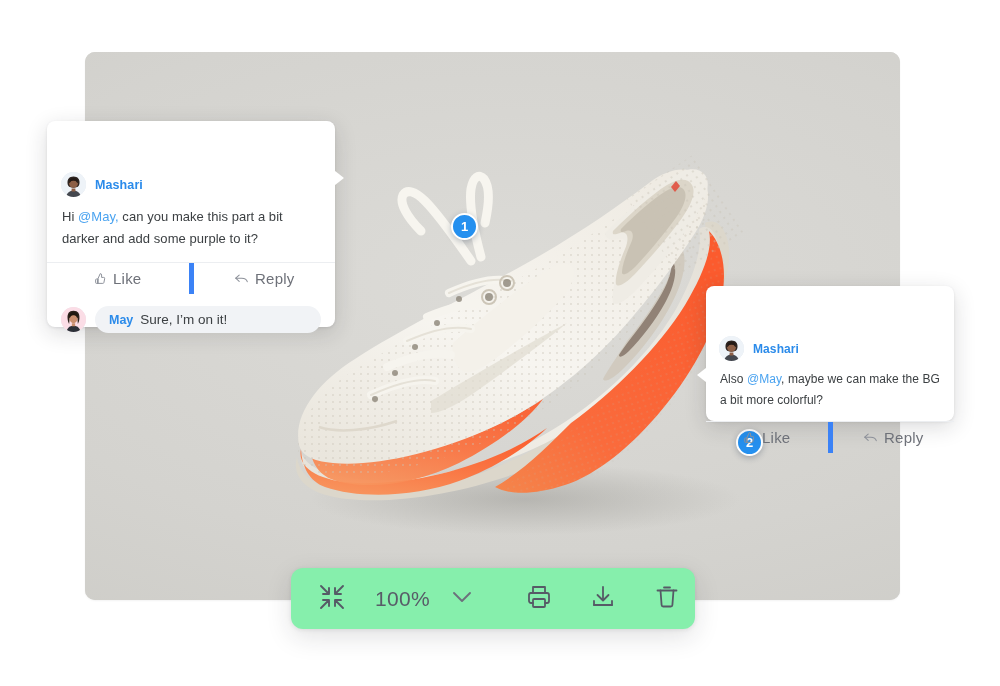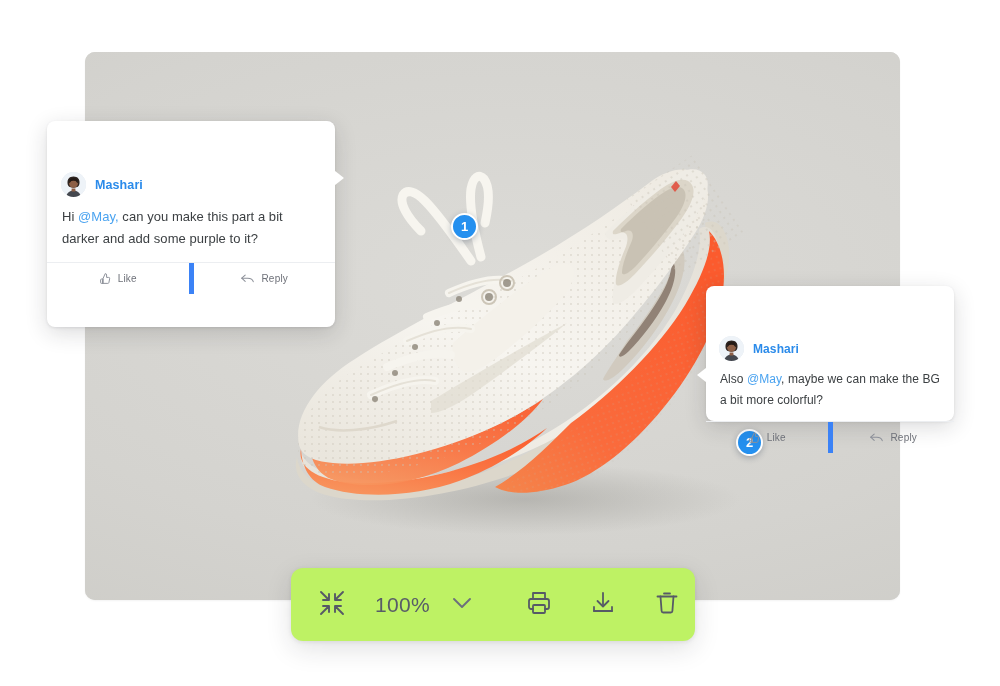--- a/index.html
+++ b/index.html
@@ -74,21 +74,21 @@
     letter-spacing:.05px;
   }
   .card2 .card-body{padding:8px 14px 10px 14px;font-size:12px;line-height:21px;}
   .mention{color:#4aa3f0;}
 
   .card-actions{
     display:flex;border-top:1px solid #eceef1;height:31px;
   }
   .card-actions .act{
     flex:1;display:flex;align-items:center;justify-content:center;gap:6px;
-    font-size:10px;color:#6e7179;letter-spacing:.2px;
+    font-size:15px;color:#6e7179;letter-spacing:.2px;
   }
   .card-actions .act + .act{border-left:5px solid #3b82f6;}
   .act svg{display:block;}
 
   .reply-row{display:flex;align-items:center;gap:9px;padding:12px 14px 0 14px;}
   .reply-bubble{
     flex:1;background:#f1f3f6;border-radius:15px;
     padding:6px 14px;font-size:13.5px;color:#3c4043;
     display:flex;align-items:baseline;gap:7px;white-space:nowrap;
   }
@@ -101,22 +101,22 @@
     color:#ffffff;font-size:13px;font-weight:bold;
     display:flex;align-items:center;justify-content:center;
     box-shadow:0 2px 6px rgba(20,40,70,.28);
     box-sizing:border-box;
   }
   .pin1{left:366px;top:161px;}
   .pin2{left:651px;top:377px;}
 
   
   .toolbar{
-    position:absolute;left:291px;top:568px;width:404px;height:73px;
-    background:#bef264;border-radius:12px;
+    position:absolute;left:291px;top:568px;width:404px;height:61px;
+    background:#86efac;border-radius:12px;
     box-shadow:0 8px 26px rgba(30,32,38,.13), 0 1px 4px rgba(30,32,38,.09);
     display:flex;align-items:center;
     padding:8px 28px;box-sizing:border-box;gap:0;
   }
   .tb-item{display:flex;align-items:center;justify-content:center;color:#565a66;}
   .tb-zoomlabel{
     font-size:21px;color:#585c68;letter-spacing:.3px;margin-left:30px;
   }
   .tb-caret{margin-left:22px;color:#6c707c;}
   .tb-sep{width:1px;height:26px;background:#e2e4e8;margin-left:26px;}
@@ -332,20 +332,36 @@
         <span>
           <svg width="15" height="13" viewBox="0 0 26 20" fill="none" stroke="#8c9099" stroke-width="1.8" stroke-linecap="round" stroke-linejoin="round">
             <path d="M9 4L3 9.5L9 15"></path>
             <path d="M3 9.5h10.5c5 0 8.5 2.2 9.5 6"></path>
           </svg>
         </span>
         <span>Reply</span>
       </div>
     </div>
 
+    <div class="reply-row">
+      <div class="avatar">
+        <svg viewBox="0 0 40 40" xmlns="http://www.w3.org/2000/svg">
+          <rect width="40" height="40" fill="#fbdde6"></rect>
+          <path d="M20 6c7.5 0 10 5 9.5 12-.3 4.5-1.5 7-2.5 9l-1-12-12 .5-1 11.5c-1.2-2.2-2.3-4.8-2.5-9C10 11 12.5 6 20 6z" fill="#2a2119"></path>
+          <ellipse cx="20" cy="18.5" rx="6.4" ry="7.4" fill="#c98f6e"></ellipse>
+          <path d="M20 8.5c5.2 0 7 3 7 6.6 0 1.6-.4 2.7-.9 2.7-.6 0-.6-2-1.9-3.2-1.4-1.3-2.7-1.4-4.2-1.4s-2.8.1-4.2 1.4c-1.3 1.2-1.3 3.2-1.9 3.2-.5 0-.9-1.1-.9-2.7 0-3.6 1.8-6.6 7-6.6z" fill="#1f180f"></path>
+          <path d="M8.5 40c1.6-7 5.5-10.2 11.5-10.2S30 33 31.5 40z" fill="#2c3038"></path>
+          <path d="M17.4 26h5.2v4.6h-5.2z" fill="#c98f6e"></path>
+        </svg>
+      </div>
+      <div class="reply-bubble">
+        <span class="rname">May</span>
+        <span>Sure, I’m on it!</span>
+      </div>
+    </div>
   </div>
 
   <div class="card card2">
     <div class="tail"></div>
 
     <div class="card-head">
       <div class="avatar">
         <svg viewBox="0 0 40 40" xmlns="http://www.w3.org/2000/svg">
           <rect width="40" height="40" fill="#eef3f8"></rect>
           <path d="M20 7c7 0 10 4.5 9.6 10.5C29.3 22 27 25 20 25S10.7 22 10.4 17.5C10 11.5 13 7 20 7z" fill="#2d2420"></path>

